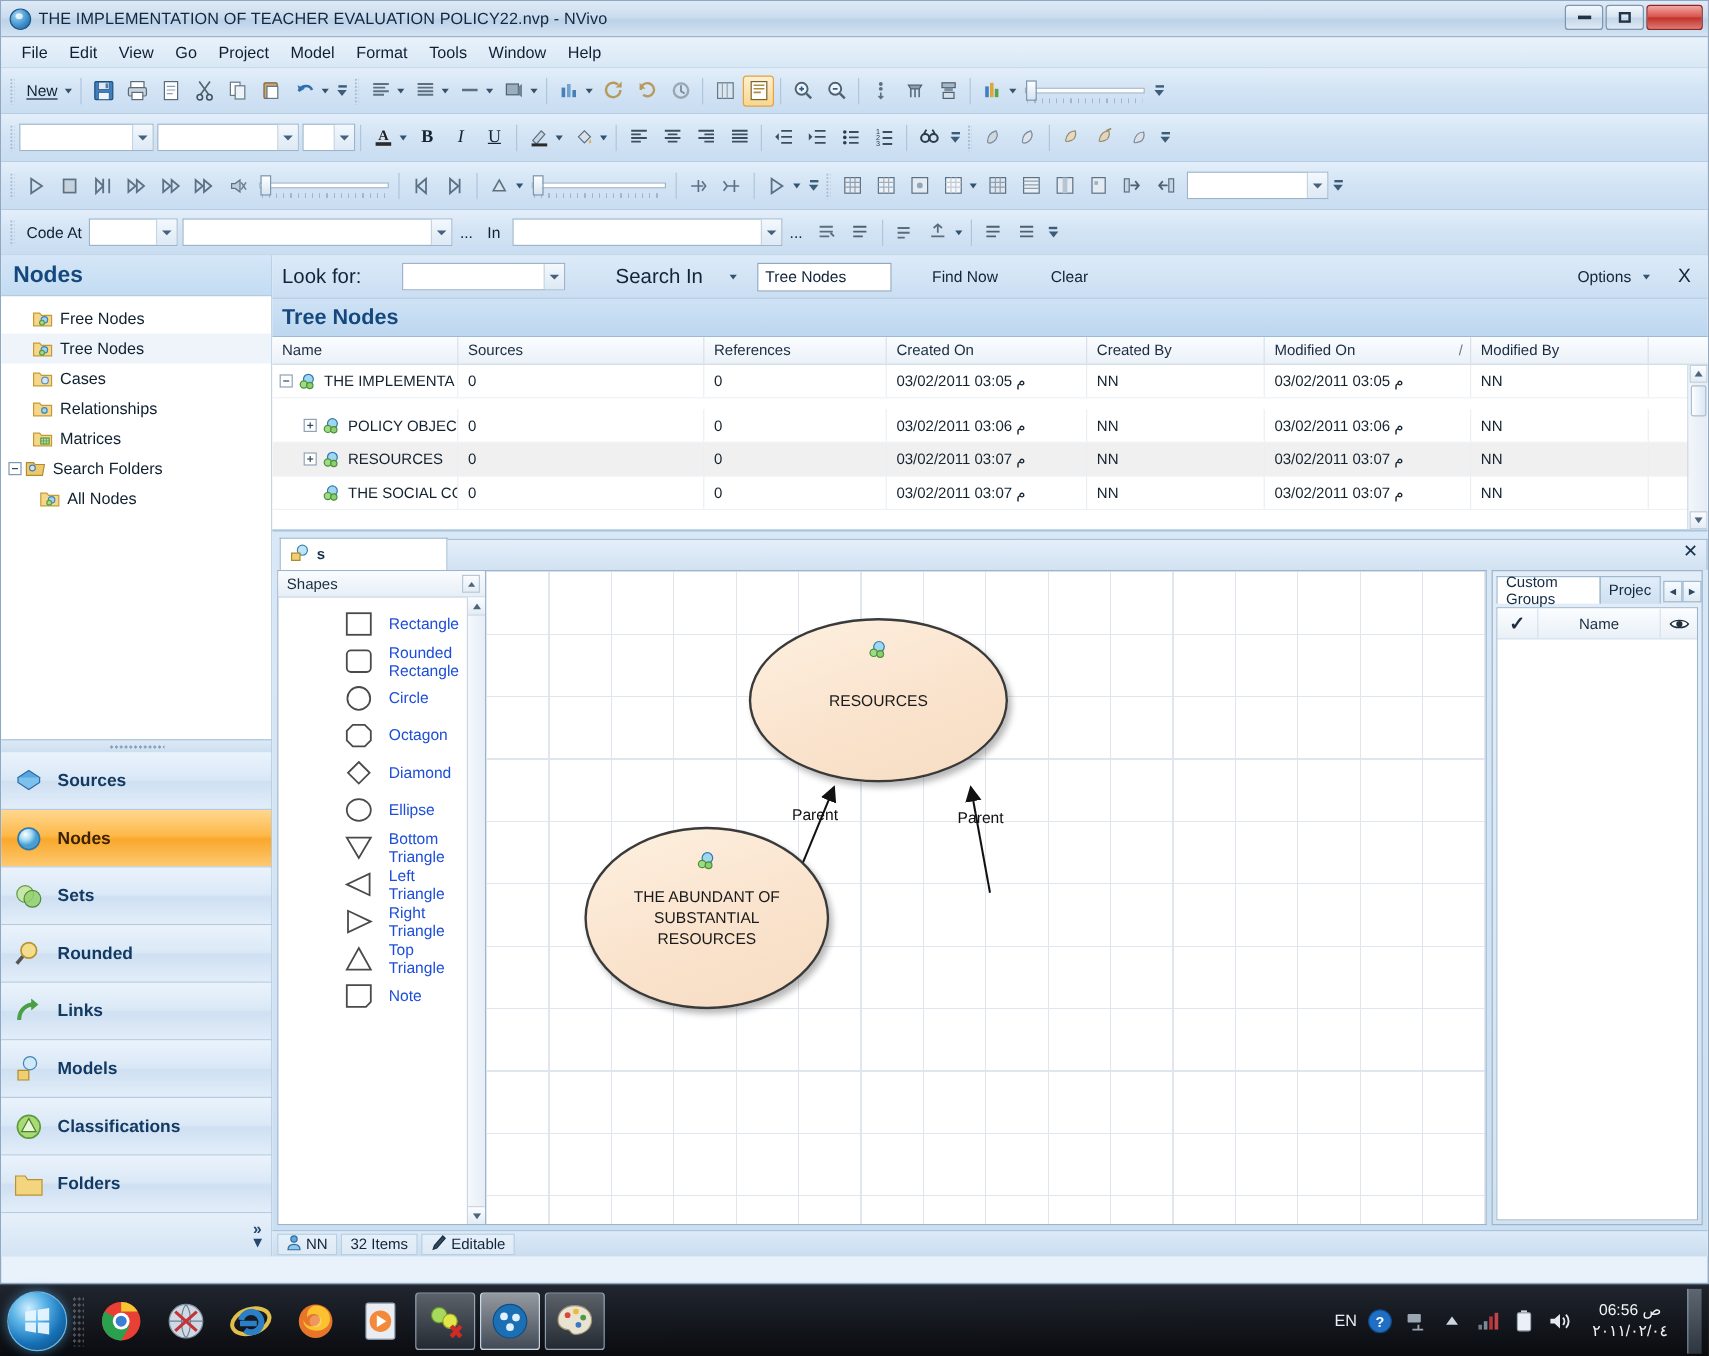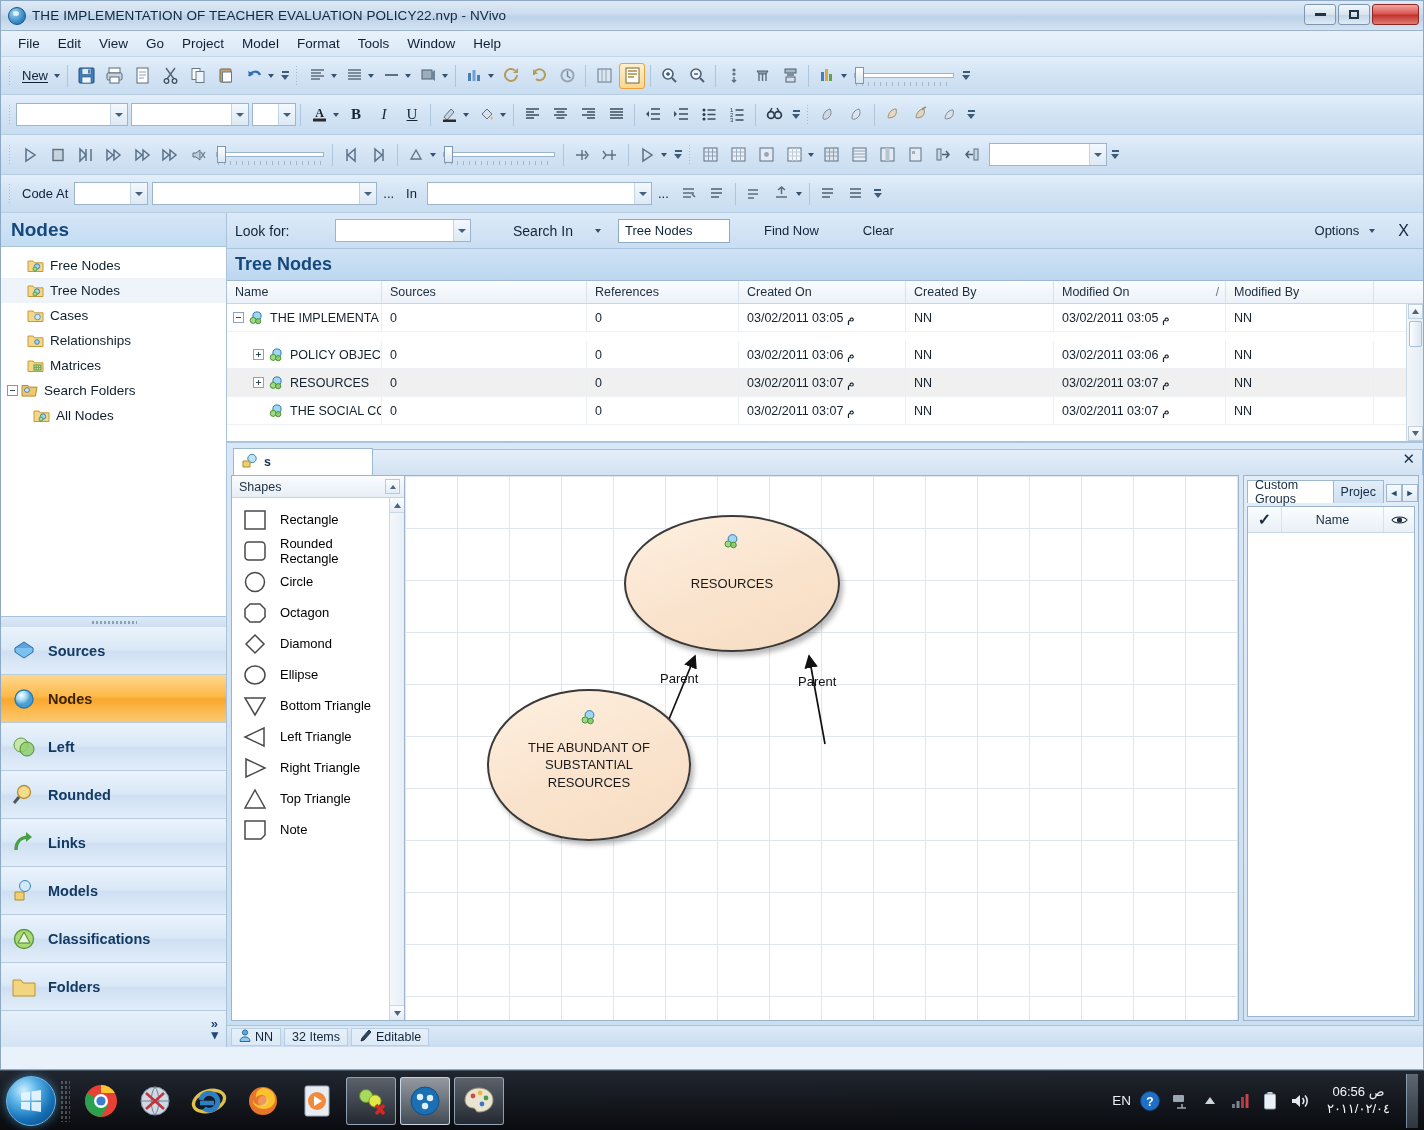--- a/index.html
+++ b/index.html
@@ -207,21 +207,21 @@
   .nav-overflow .chev { font-size: 13px; color: #23476e; font-weight: bold; line-height: 9px; }
 
   
   #main { flex: 1 1 auto; display: flex; flex-direction: column; min-width: 0; background: #f0f5fb; }
 
   .findbar {
     height: 36px; background: linear-gradient(to bottom, #dceaf8, #cadef2);
     border-bottom: 1px solid #a9c4dc;
     display: flex; align-items: center; padding: 0 8px; gap: 0;
   }
-  .findbar .lbl { font-size: 14px; color: #11243a; }
+  .findbar .lbl { font-size: 17px; color: #11243a; }
   .findbar .link { font-size: 13px; color: #11243a; cursor: pointer; }
   .findtext {
     height: 24px; background: #fff; border: 1px solid #8fa9c2; display: flex; align-items: center;
     padding: 0 6px; font-size: 13px; color: #11243a;
   }
   .closeX { font-size: 16px; color: #11243a; cursor: pointer; padding: 0 6px; }
 
   .listhdr {
     height: 32px; background: linear-gradient(to bottom, #cfe2f5, #bcd7ef);
     display: flex; align-items: center; padding-left: 8px;
@@ -308,21 +308,21 @@
     background: linear-gradient(to bottom, #fbfdff, #e3ecf5);
     display: flex; align-items: center; justify-content: center; cursor: pointer;
   }
   .shapes-hdr .collapse i {
     width: 0; height: 0; border-left: 3.5px solid transparent; border-right: 3.5px solid transparent;
     border-bottom: 4px solid #49657f;
   }
   .shapes-list { flex: 1 1 auto; padding-top: 6px; overflow: hidden; }
   .shape-row {
     display: flex; align-items: center; height: 31px; padding-left: 10px; gap: 10px;
-    cursor: pointer; font-size: 13px; color: #000000;
+    cursor: pointer; font-size: 13px; color: #1d4ed8; margin-left: 44px;
   }
   .shape-row .glyph { width: 28px; height: 24px; flex: 0 0 auto; }
   .shapes-scroll {
     width: 15px; flex: 0 0 15px; background: linear-gradient(to right, #f4f8fc, #e6eef6);
     border-left: 1px solid #cad8e5; display: flex; flex-direction: column; justify-content: space-between;
   }
   .shapes-scroll .ar {
     height: 15px; display: flex; align-items: center; justify-content: center;
     background: linear-gradient(to bottom, #fbfdff, #e3ecf5); border-bottom: 1px solid #cad8e5; cursor: pointer;
   }
@@ -1138,21 +1138,21 @@
             </span>
             <span>Nodes</span>
           </div>
           <div class="nav-btn">
             <span class="bi">
               <svg width="26" height="26" viewBox="0 0 26 26">
                   <circle cx="10" cy="11" r="7" fill="#c8e6a8" stroke="#5f9a45"></circle>
                   <circle cx="16" cy="15" r="7" fill="#8fd06a" fill-opacity=".82" stroke="#4e8a38"></circle>
                 </svg>
             </span>
-            <span>Left</span>
+            <span>Sets</span>
           </div>
           <div class="nav-btn">
             <span class="bi">
               <svg width="26" height="26" viewBox="0 0 26 26">
                   <circle cx="13" cy="10" r="6.5" fill="#f4dc8d" stroke="#b79231" stroke-width="1.4"></circle>
                   <path d="M8 15L3 21" stroke="#555" stroke-width="3"></path>
                 </svg>
             </span>
             <span>Rounded</span>
           </div>

